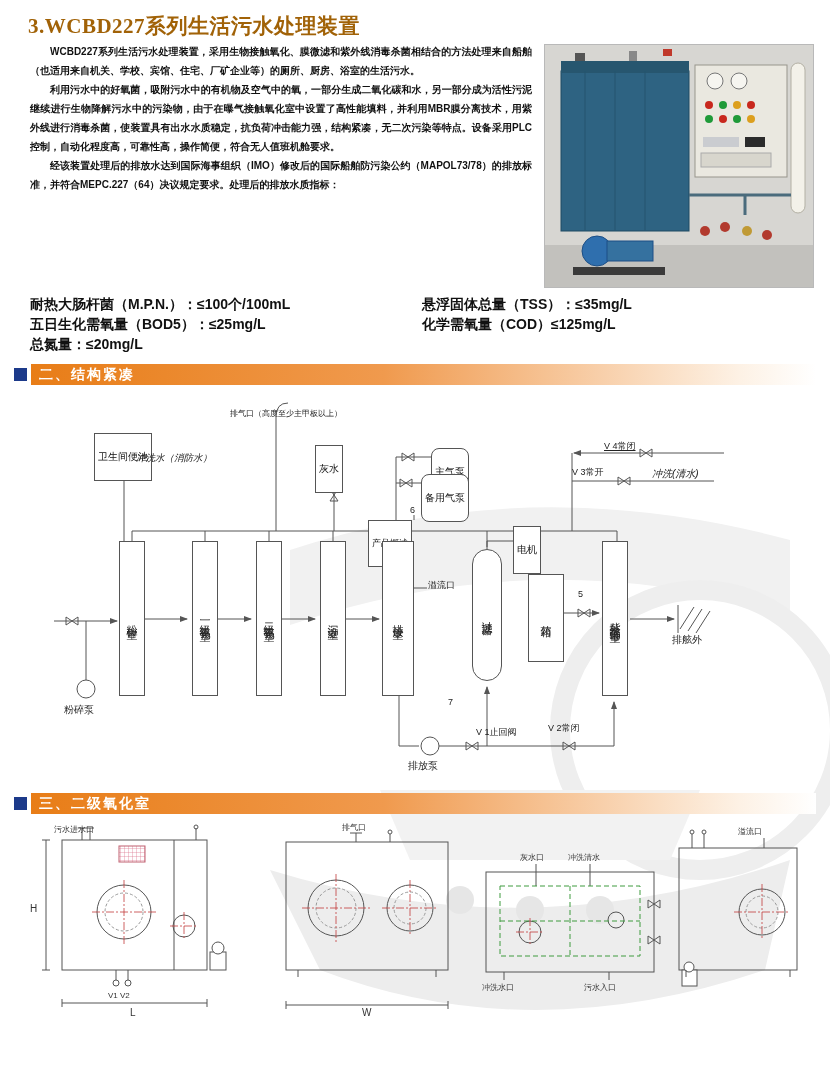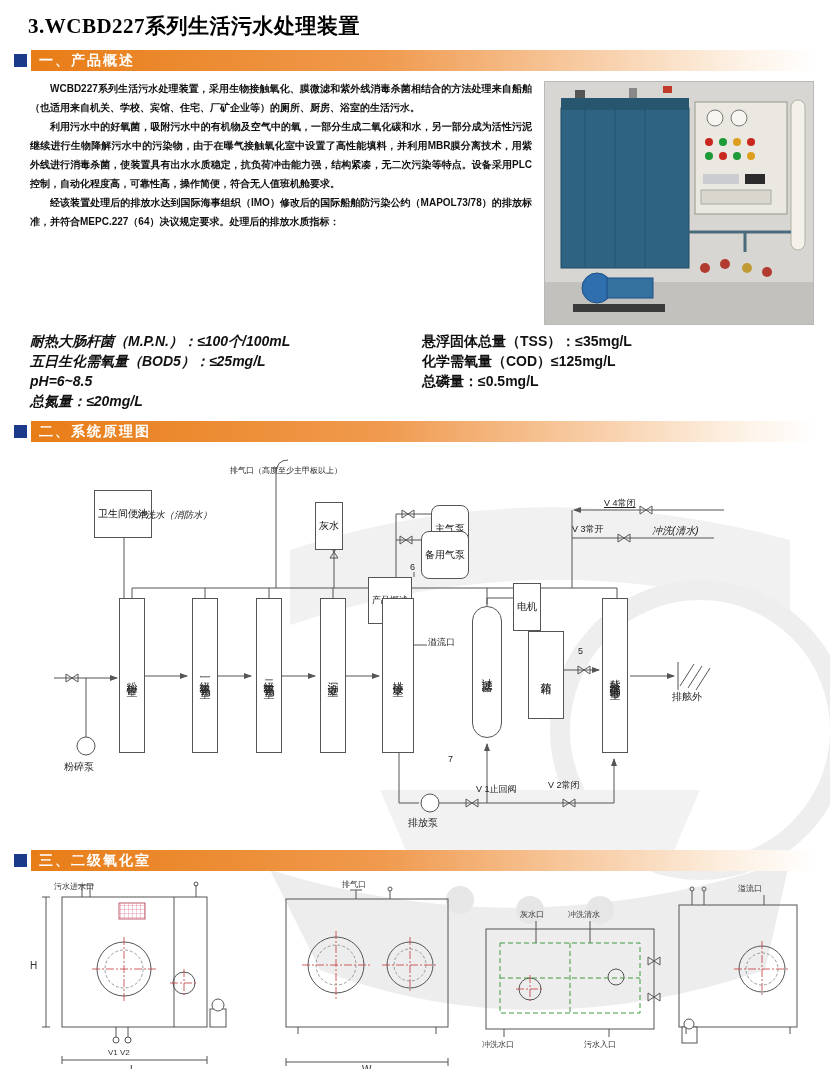--- a/index.html
+++ b/index.html
@@ -1,30 +1,30 @@
 <!DOCTYPE html>
 <html><head>
 <meta charset="utf-8">
 <style>
   *{box-sizing:border-box;margin:0;padding:0;}
   body{background:#fff;font-family:"Liberation Sans","DejaVu Sans",sans-serif;color:#111;}
   .page{position:relative;width:830px;height:1069px;background:#fff;overflow:hidden;}
   .watermark{position:absolute;right:0;top:430px;z-index:0;pointer-events:none;}
   .layer{position:relative;z-index:1;}
-  .page-title{margin:12px 0 0 28px;font-family:"Liberation Serif","DejaVu Serif",serif;font-weight:bold;font-size:21px;color:#000000;letter-spacing:.5px;}
+  .page-title{margin:12px 0 0 28px;font-family:"Liberation Serif","DejaVu Serif",serif;font-weight:bold;font-size:21px;color:#a16207;letter-spacing:.5px;}
   .section-bar{display:flex;align-items:center;height:21px;margin:10px 14px 6px 14px;}
   .section-marker{width:13px;height:13px;background:#1c3a8a;margin-right:4px;flex:none;}
   .section-bar-fill{flex:1;height:21px;background:linear-gradient(90deg,#e87d17,#f09a4e 45%,#fdf1e4 90%,#fff);display:flex;align-items:center;}
   .section-bar-fill span{color:#fff;font-weight:bold;font-size:14px;padding-left:8px;letter-spacing:2px;}
   .overview{padding:2px 16px 0 30px;}
   .photo{float:right;width:270px;height:244px;margin:2px 0 6px 12px;border:1px solid #b9b9b9;background:#d7d6d2;overflow:hidden;}
   .overview p{font-size:10px;font-weight:bold;line-height:19px;text-indent:2em;text-align:justify;}
   .specs{clear:right;display:flex;margin-top:5px;}
   .spec-col{display:flex;flex-direction:column;}
-  .spec-col.left{width:392px;font-style:italic;}
+  .spec-col.left{width:392px;}
   .spec-col div{font-size:14px;font-weight:bold;line-height:20px;}
   .diagram{position:relative;width:782px;height:392px;margin:2px 0 0 24px;}
   .diagram svg.lines{position:absolute;left:0;top:0;z-index:1;}
   .dbox{position:absolute;border:1px solid #555;background:#fff;font-size:10px;line-height:12px;padding:17px 3px;white-space:nowrap;z-index:2;}
   .dbox.small{font-size:9px;line-height:11px;}
   .rnd{border-radius:8px;}
   .dlabel{position:absolute;font-size:9px;line-height:10px;white-space:nowrap;z-index:2;color:#222;}
   .dlabel.big{font-size:10px;}
   .chamber{position:absolute;border:1px solid #555;background:#fff;writing-mode:vertical-lr;text-orientation:upright;text-align:center;font-size:11px;letter-spacing:2px;color:#222;z-index:2;}
   .capsule{border-radius:15px;}
@@ -43,26 +43,20 @@
     <path d="M150,360 H470 L440,430 H180 Z" fill="#f2f2f2"></path>
     <circle cx="230" cy="470" r="14" fill="#e6e6e6"></circle>
     <circle cx="300" cy="480" r="14" fill="#e6e6e6"></circle>
     <circle cx="370" cy="480" r="14" fill="#e6e6e6"></circle>
   </svg>
 
   <div class="layer">
 
     <div class="page-title">3.WCBD227系列生活污水处理装置</div>
 
-    <div class="section-bar">
-      <div class="section-marker"></div>
-      <div class="section-bar-fill">
-        <span>一、产品概述</span>
-      </div>
-    </div>
 
     <div class="overview">
       <div class="photo">
         <svg width="268" height="242">
           <rect width="268" height="242" fill="#d7d6d2"></rect>
           <rect y="200" width="268" height="42" fill="#c2c1bd"></rect>
           <rect x="16" y="26" width="128" height="160" fill="#2e6382" stroke="#1e4a63"></rect>
           <rect x="16" y="16" width="128" height="12" fill="#27566f"></rect>
           <path d="M40,26 V186 M70,26 V186 M100,26 V186" stroke="#24556e" fill="none"></path>
           <rect x="30" y="8" width="10" height="8" fill="#555"></rect>
@@ -93,35 +87,33 @@
           <circle cx="222" cy="190" r="5" fill="#b23a2e"></circle>
         </svg>
       </div>
       <p>WCBD227系列生活污水处理装置，采用生物接触氧化、膜微滤和紫外线消毒杀菌相结合的方法处理来自船舶（也适用来自机关、学校、宾馆、住宅、厂矿企业等）的厕所、厨房、浴室的生活污水。</p>
       <p>利用污水中的好氧菌，吸附污水中的有机物及空气中的氧，一部分生成二氧化碳和水，另一部分成为活性污泥继续进行生物降解污水中的污染物，由于在曝气接触氧化室中设置了高性能填料，并利用MBR膜分离技术，用紫外线进行消毒杀菌，使装置具有出水水质稳定，抗负荷冲击能力强，结构紧凑，无二次污染等特点。设备采用PLC控制，自动化程度高，可靠性高，操作简便，符合无人值班机舱要求。</p>
       <p>经该装置处理后的排放水达到国际海事组织（IMO）修改后的国际船舶防污染公约（MAPOL73/78）的排放标准，并符合MEPC.227（64）决议规定要求。处理后的排放水质指标：</p>
       <div class="specs">
         <div class="spec-col left">
           <div>耐热大肠杆菌（M.P.N.）：≤100个/100mL</div>
           <div>五日生化需氧量（BOD5）：≤25mg/L</div>
-          <div>pH=6~8.5</div>
           <div>总氮量：≤20mg/L</div>
         </div>
         <div class="spec-col">
           <div>悬浮固体总量（TSS）：≤35mg/L</div>
           <div>化学需氧量（COD）≤125mg/L</div>
-          <div>总磷量：≤0.5mg/L</div>
         </div>
       </div>
     </div>
 
     <div class="section-bar">
       <div class="section-marker"></div>
       <div class="section-bar-fill">
-        <span>二、系统原理图</span>
+        <span>二、结构紧凑</span>
       </div>
     </div>
 
     <div class="diagram">
       <svg class="lines" width="782" height="392">
         <defs>
           <marker id="arr" markerWidth="9" markerHeight="8" refX="7" refY="3" orient="auto">
               <path d="M0,0 L8,3 L0,6 Z" fill="#555"></path>
             </marker>
           <path id="vlv" d="M-6,-4 L-6,4 L6,-4 L6,4 Z"></path>

